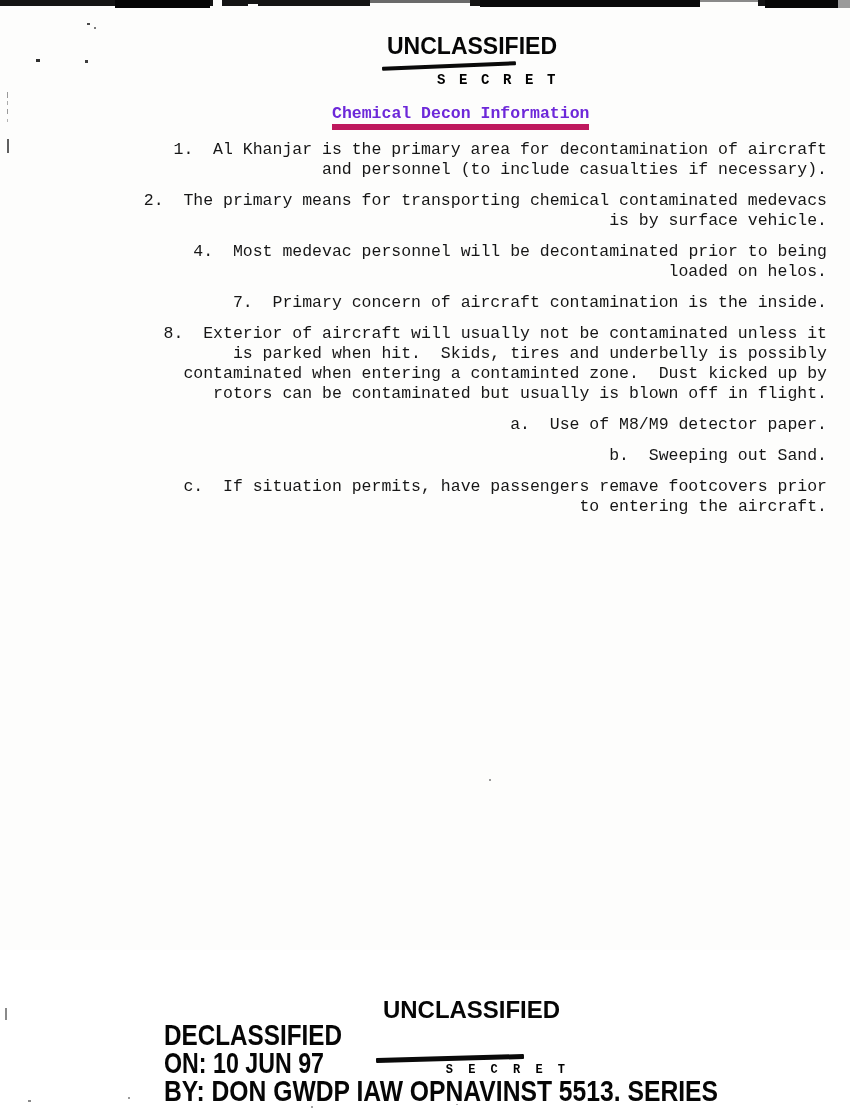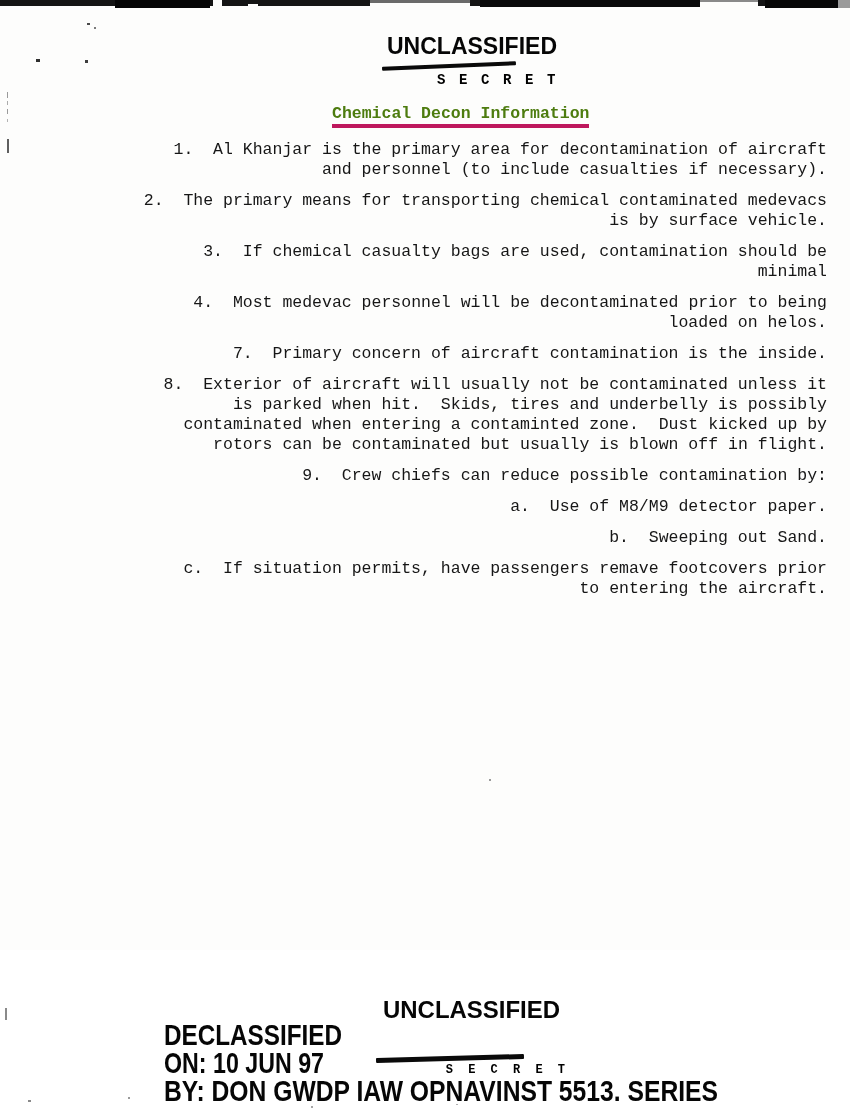--- a/index.html
+++ b/index.html
@@ -49,22 +49,22 @@
     left: 376px; top: 1056px; width: 148px; height: 4.5px;
     transform: rotate(-1.6deg);
   }
 
   
   .doc-title {
     position: absolute;
     left: 332px; top: 104px;
     font-size: 16.5px;
     font-weight: bold;
-    color: #4d7c0f;
-    border-bottom: 4px solid #be185d;
+    color: #6d28d9;
+    border-bottom: 6px solid #be185d;
     padding-bottom: 1px;
     white-space: pre;
   }
   .doc-body {
     position: absolute;
     left: 112px; top: 140px;
     width: 715px;
     color: #161616;
     text-align: right;
   }
@@ -109,36 +109,33 @@
   <div class="doc-title">Chemical Decon Information</div>
 
   <div class="doc-body">
 
       <div class="para">1.  Al Khanjar is the primary area for decontamination of aircraft
 and personnel (to include casualties if necessary).</div>
 
       <div class="para">2.  The primary means for transporting chemical contaminated medevacs
 is by surface vehicle.</div>
 
-      <div class="para">3.  If chemical casualty bags are used, contamination should be
-minimal</div>
 
       <div class="para">4.  Most medevac personnel will be decontaminated prior to being
 loaded on helos.</div>
 
 
 
       <div class="para">7.  Primary concern of aircraft contamination is the inside.</div>
 
       <div class="para">8.  Exterior of aircraft will usually not be contaminated unless it
 is parked when hit.  Skids, tires and underbelly is possibly
 contaminated when entering a contaminted zone.  Dust kicked up by
 rotors can be contaminated but usually is blown off in flight.</div>
 
-      <div class="para">9.  Crew chiefs can reduce possible contamination by:</div>
 
       <div class="para">    a.  Use of M8/M9 detector paper.</div>
 
       <div class="para">    b.  Sweeping out Sand.</div>
 
       <div class="para">    c.  If situation permits, have passengers remave footcovers prior
 to entering the aircraft.</div>
     </div>
 
   <svg class="stamp" style="left:383px; top:996px;" width="190" height="28">

